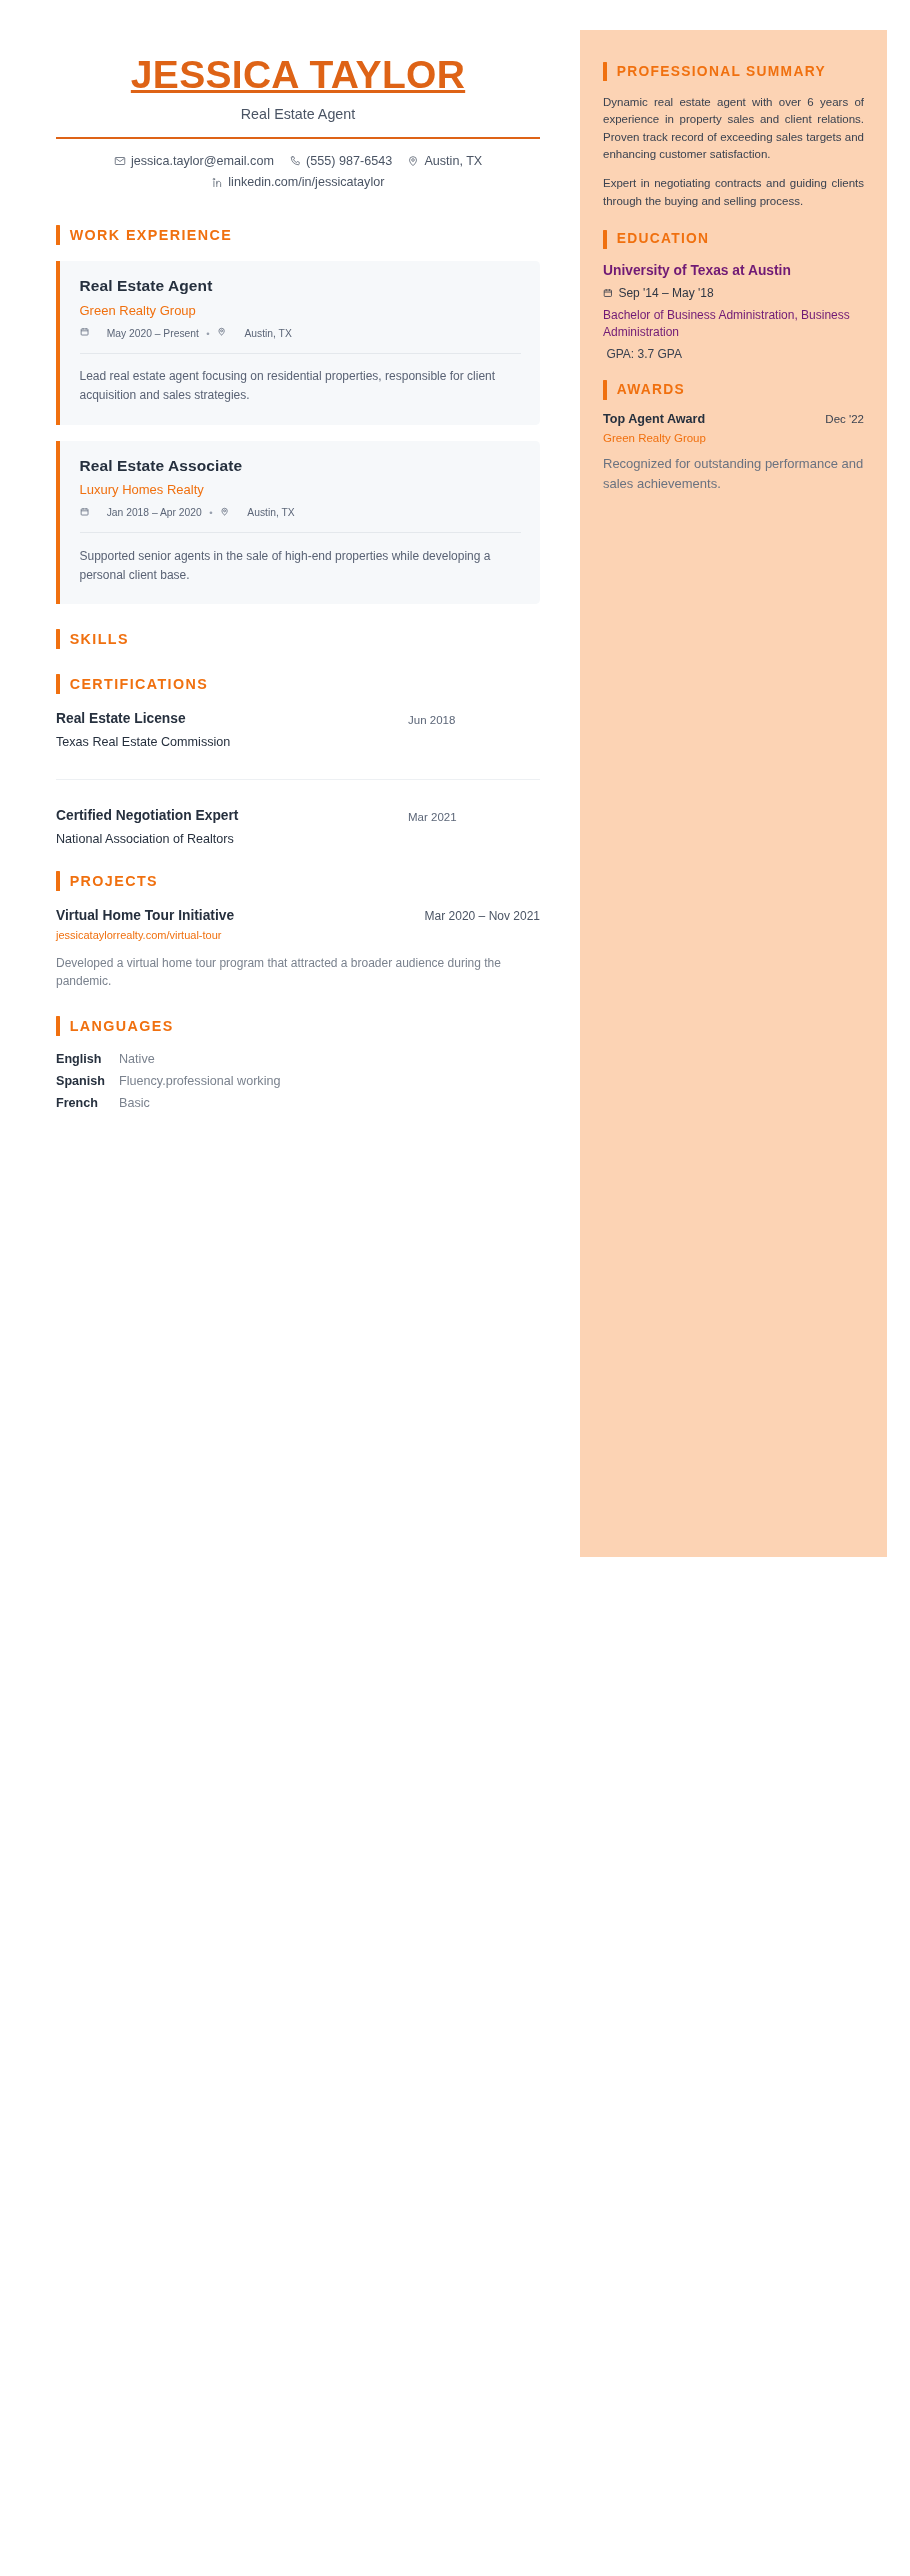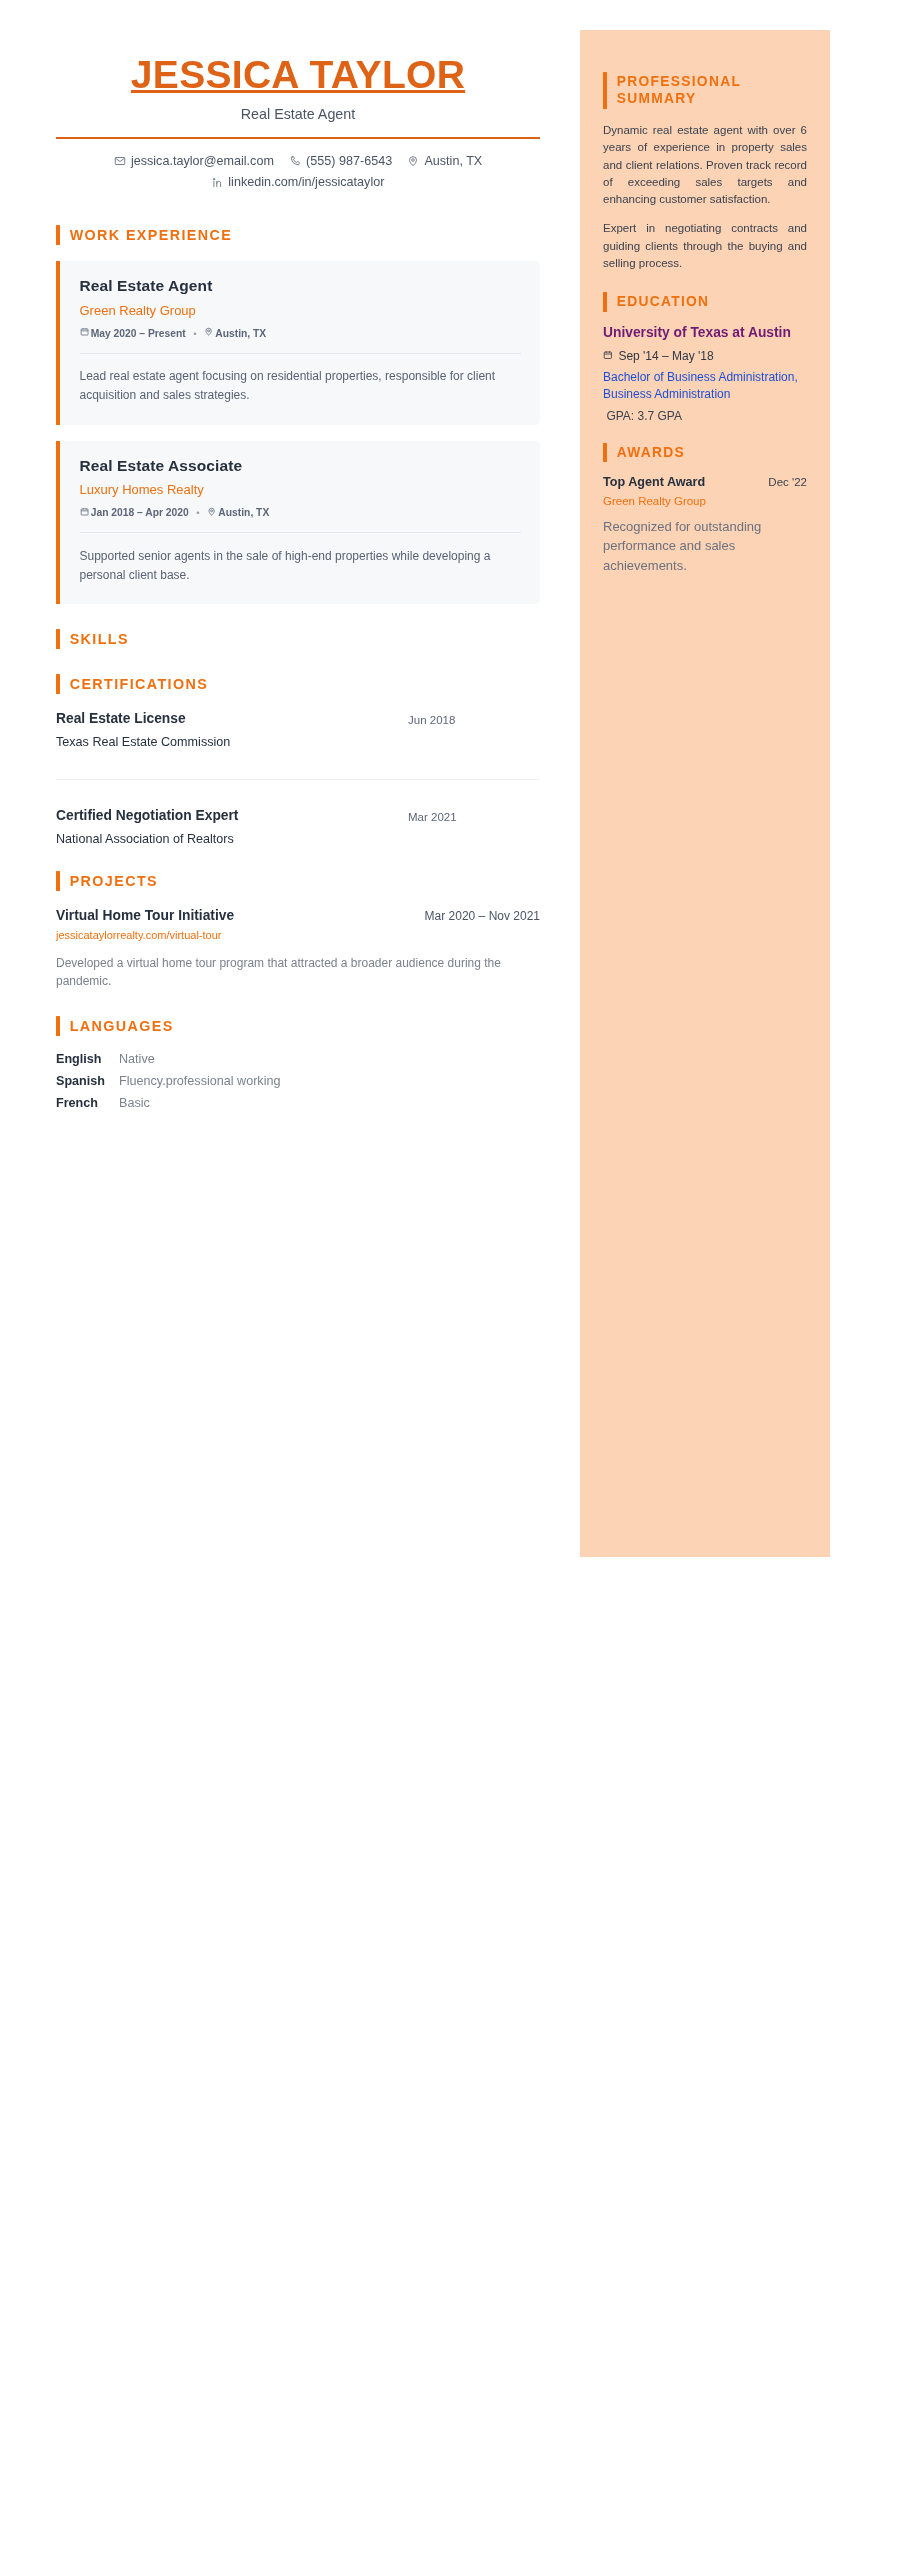--- a/index.html
+++ b/index.html
@@ -10,24 +10,24 @@
   }
   body { width: 911px; height: 2576px; position: relative; overflow: hidden; }
 
   .page { position: relative; width: 911px; min-height: 2576px; background: #fff; }
 
   
   .sidebar {
     position: absolute;
     left: 580px;
     top: 30px;
-    width: 250px;
+    width: 307px;
     height: 1527px;
     background: #FCD3B4;
-    padding: 42px 23px 23px 23px;
+    padding: 32px 23px 23px 23px;
   }
   .sidebar .sec-head { margin-bottom: 12.6px; }
   .sidebar .sec-head:not(:first-child) { margin-top: 19.5px; }
 
   
   .main {
     position: absolute;
     left: 0; top: 0;
     width: 580px;
     padding: 55px 40px 34px 56px;
@@ -122,21 +122,21 @@
     margin-top: 7.5px;
   }
   .exp-meta {
     display: flex;
     align-items: center;
     gap: 7.5px;
     margin-top: 9.7px;
     font-size: 10.3px;
     color: #5C6678;
   }
-  .exp-meta .mi { display: flex; align-items: center; gap: 2px; font-weight: bold; }
+  .exp-meta .mi { display: flex; align-items: center; gap: 18px; }
   .exp-meta .dot { color: #98A0AE; font-size: 9.7px; }
   .exp-divider {
     height: 0.6px;
     background: #E4E8EC;
     margin: 14.3px 0 13.8px 0;
   }
   .exp-desc {
     font-size: 12px;
     line-height: 1.58;
     color: #596274;
@@ -261,21 +261,21 @@
     display: flex;
     align-items: center;
     gap: 5.7px;
     font-size: 12px;
     color: #2F3744;
     margin-top: 6.9px;
   }
   .edu-degree {
     font-size: 12px;
     line-height: 1.42;
-    color: #1d4ed8;
+    color: #701a75;
     margin-top: 6.3px;
   }
   .edu-gpa {
     font-size: 12px;
     color: #3A4250;
     margin-top: 6.3px;
     padding-left: 3.4px;
   }
   .award-row {
     display: flex;

